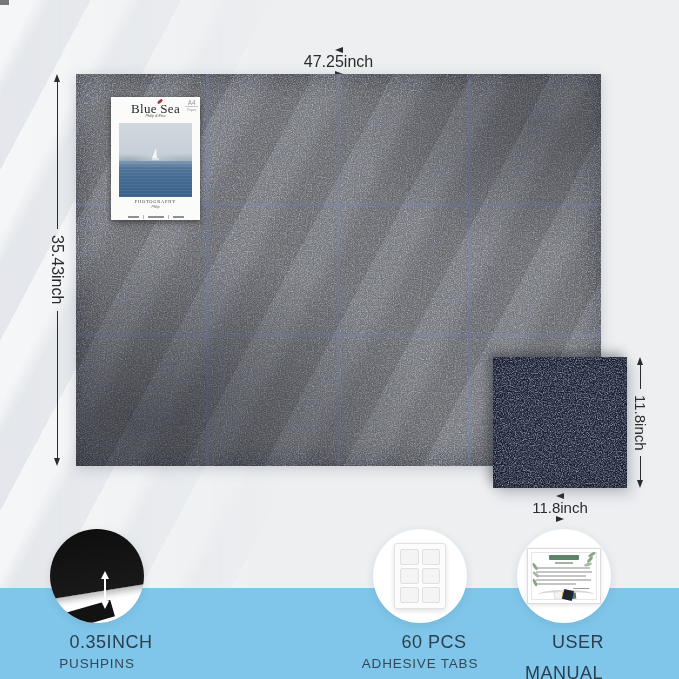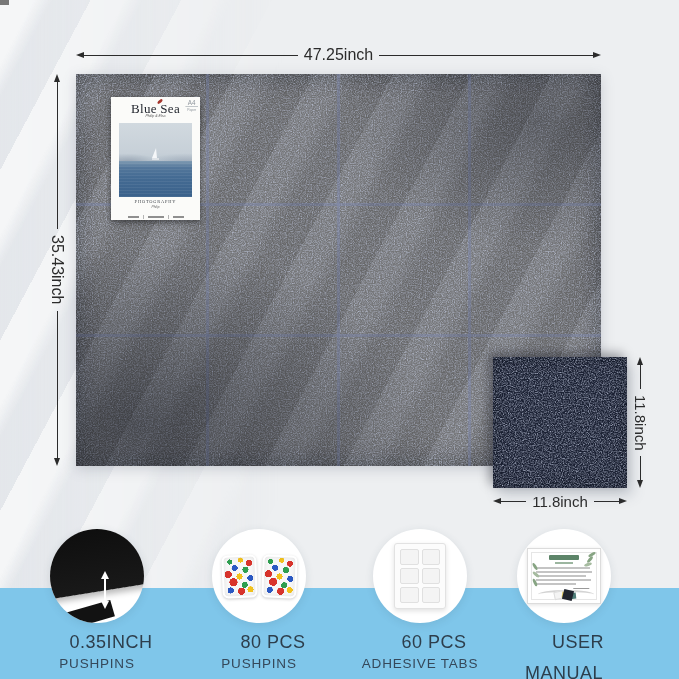--- a/index.html
+++ b/index.html
@@ -15,21 +15,21 @@
     background:repeating-linear-gradient(118deg,
       rgba(255,255,255,0.55) 0 30px,
       rgba(213,218,226,0.45) 46px 80px);
     -webkit-mask-image:linear-gradient(to right, rgba(0,0,0,.85), rgba(0,0,0,0) 42%);
     mask-image:linear-gradient(to right, rgba(0,0,0,.85), rgba(0,0,0,0) 42%);
   }
   .corner-artifact { position:absolute; left:0; top:0; width:9px; height:5px;
     background:#4c4c4c; opacity:.75; }
 
   
-  .dim, .dim-v { position:absolute; color:#2b2b2b; }
+  .dim, .dim-v { position:absolute; color:#2b2b2b;flex-direction:column; }
   .dim { display:flex; align-items:center; }
   .dim .dline { flex:1; height:1px; background:#2b2b2b; }
   .dim-v { display:flex; flex-direction:column; align-items:center; }
   .dim-v .dline { flex:1; width:1px; background:#2b2b2b; }
   .dim-label { margin:0 6px; font-size:16px; white-space:nowrap; }
   .dim-v .dim-label { writing-mode:vertical-rl; margin:6px 0; }
   .dim-small .dim-label { font-size:15px; }
   .ah { width:0; height:0; flex:0 0 auto; }
   .ah-left  { border-top:3.5px solid transparent; border-bottom:3.5px solid transparent; border-right:8px solid #2b2b2b; }
   .ah-right { border-top:3.5px solid transparent; border-bottom:3.5px solid transparent; border-left:8px solid #2b2b2b; }
@@ -284,30 +284,20 @@
   <div class="feature f1">
     <div class="circle">
       <div class="thick-black"></div>
       <div class="thick-under"></div>
       <div class="v-arrow"></div>
     </div>
     <div class="f-value">0.35INCH</div>
     <div class="f-label">PUSHPINS</div>
   </div>
 
-  <div class="feature f2">
-    <div class="circle">
-      <div class="pin-boxes">
-        <div class="pin-box left"></div>
-        <div class="pin-box right"></div>
-      </div>
-    </div>
-    <div class="f-value">80 PCS</div>
-    <div class="f-label">PUSHPINS</div>
-  </div>
 
   <div class="feature f3">
     <div class="circle">
       <div class="tab-sheet">
         <div class="tab-cell"></div>
           <div class="tab-cell"></div>
         <div class="tab-cell"></div>
           <div class="tab-cell"></div>
         <div class="tab-cell"></div>
           <div class="tab-cell"></div>

